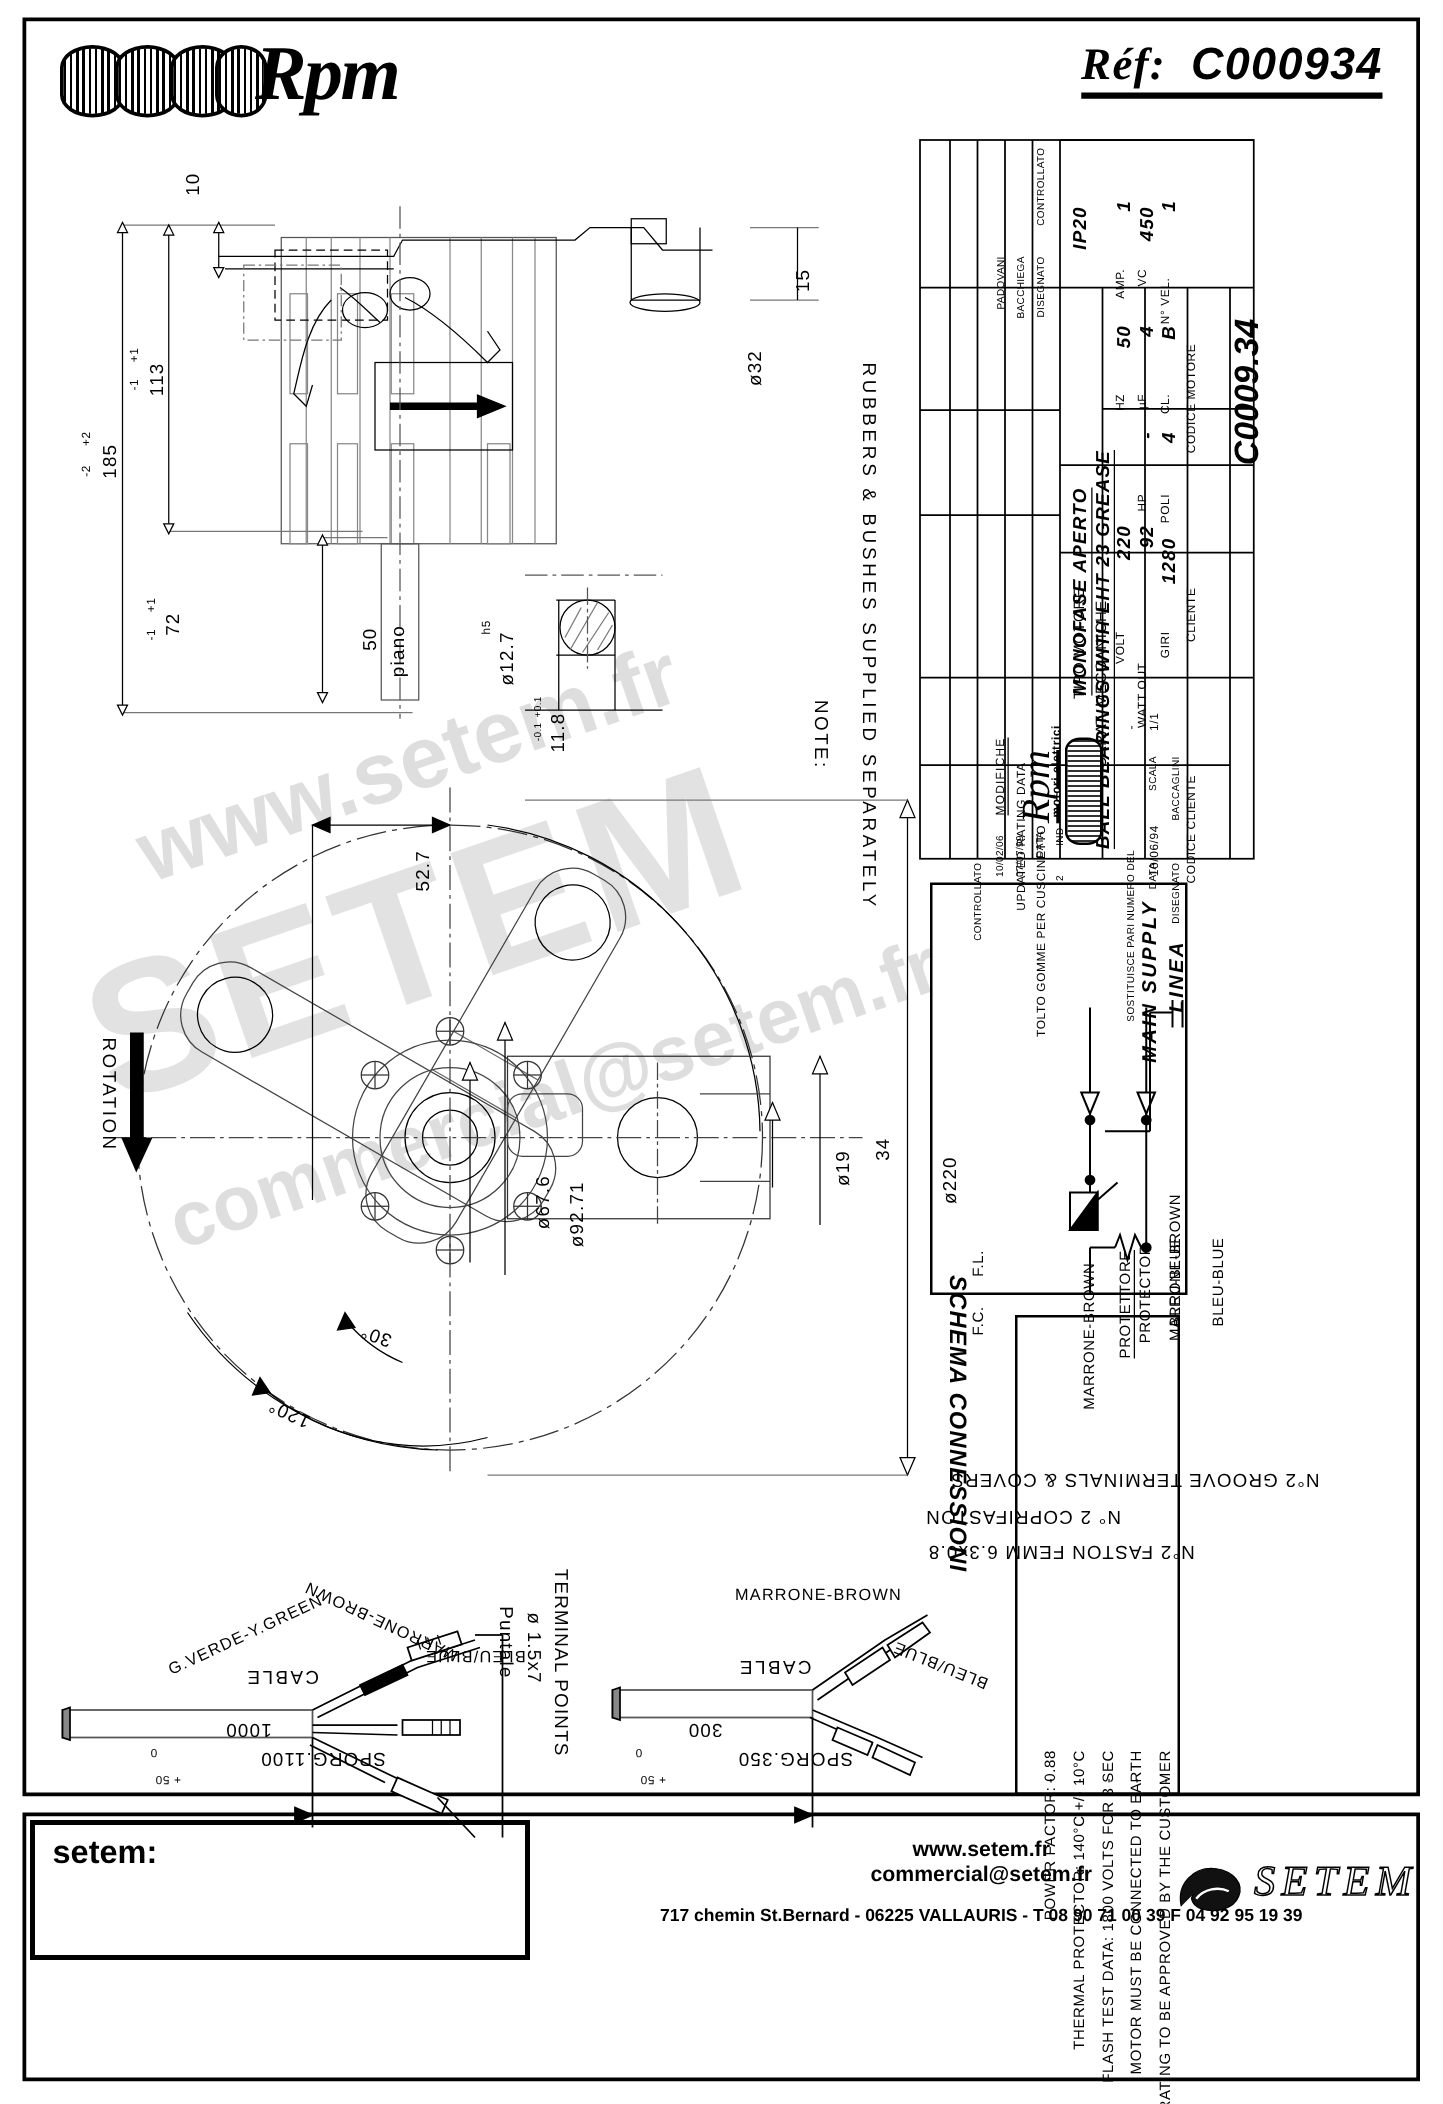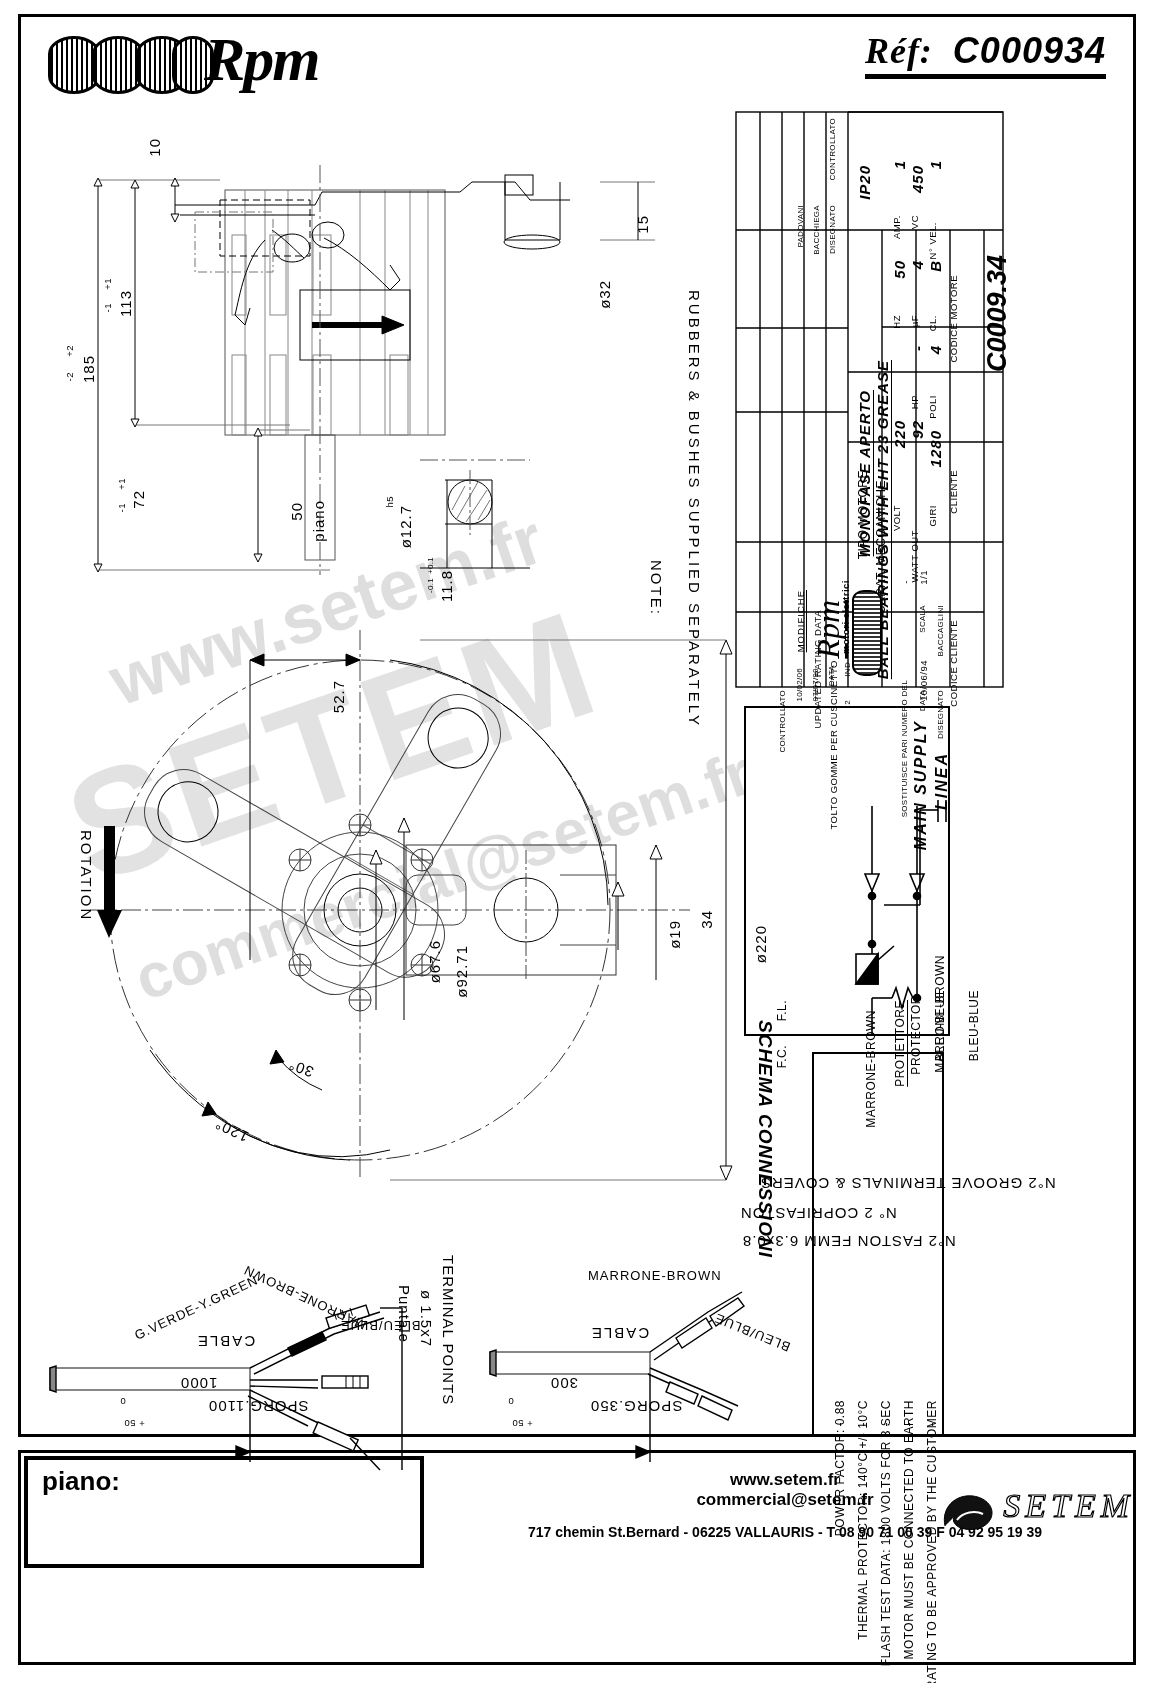--- a/index.html
+++ b/index.html
@@ -514,21 +514,21 @@
 </svg>
 <div class="abs rot180 dim" style="left:590px;top:1325px;letter-spacing:2px;">CABLE</div>
 <div class="abs dim" style="left:588px;top:1268px;font-size:13px;">MARRONE-BROWN</div>
 <div class="abs rot180 dim" style="left:712px;top:1325px;transform:rotate(202deg);font-size:13px;">BLEU/BLUE</div>
 <div class="abs rot180 dim" style="left:550px;top:1375px;">300</div>
 <div class="abs rot180 dim" style="left:590px;top:1398px;">SPORG.350</div>
 <div class="abs rot180 tiny2" style="left:508px;top:1396px;">0</div>
 <div class="abs rot180 tiny2" style="left:512px;top:1418px;">+ 50</div>
 
 <div class="abs" id="code-box">
-  <div id="code-label">piano:</div>
+  <div id="code-label">setem:</div>
 </div>
 <div class="abs" id="footer-right">
   <div class="w">www.setem.fr</div>
   <div class="w">commercial@setem.fr</div>
   <div class="addr">717 chemin St.Bernard  -  06225 VALLAURIS  -  T 08 90 71 00 39   F 04 92 95 19 39</div>
 </div>
 <div class="abs" id="setem-logo">
   <svg width="60" height="46" style="vertical-align:middle">
     <path d="M6 36 C2 18 16 4 34 6 C48 8 56 18 52 28 C48 38 34 42 22 38 C16 36 12 30 16 26" fill="#111" stroke="#000"></path>
     <path d="M18 30 C24 22 36 20 44 24" fill="none" stroke="#fff" stroke-width="2"></path>

